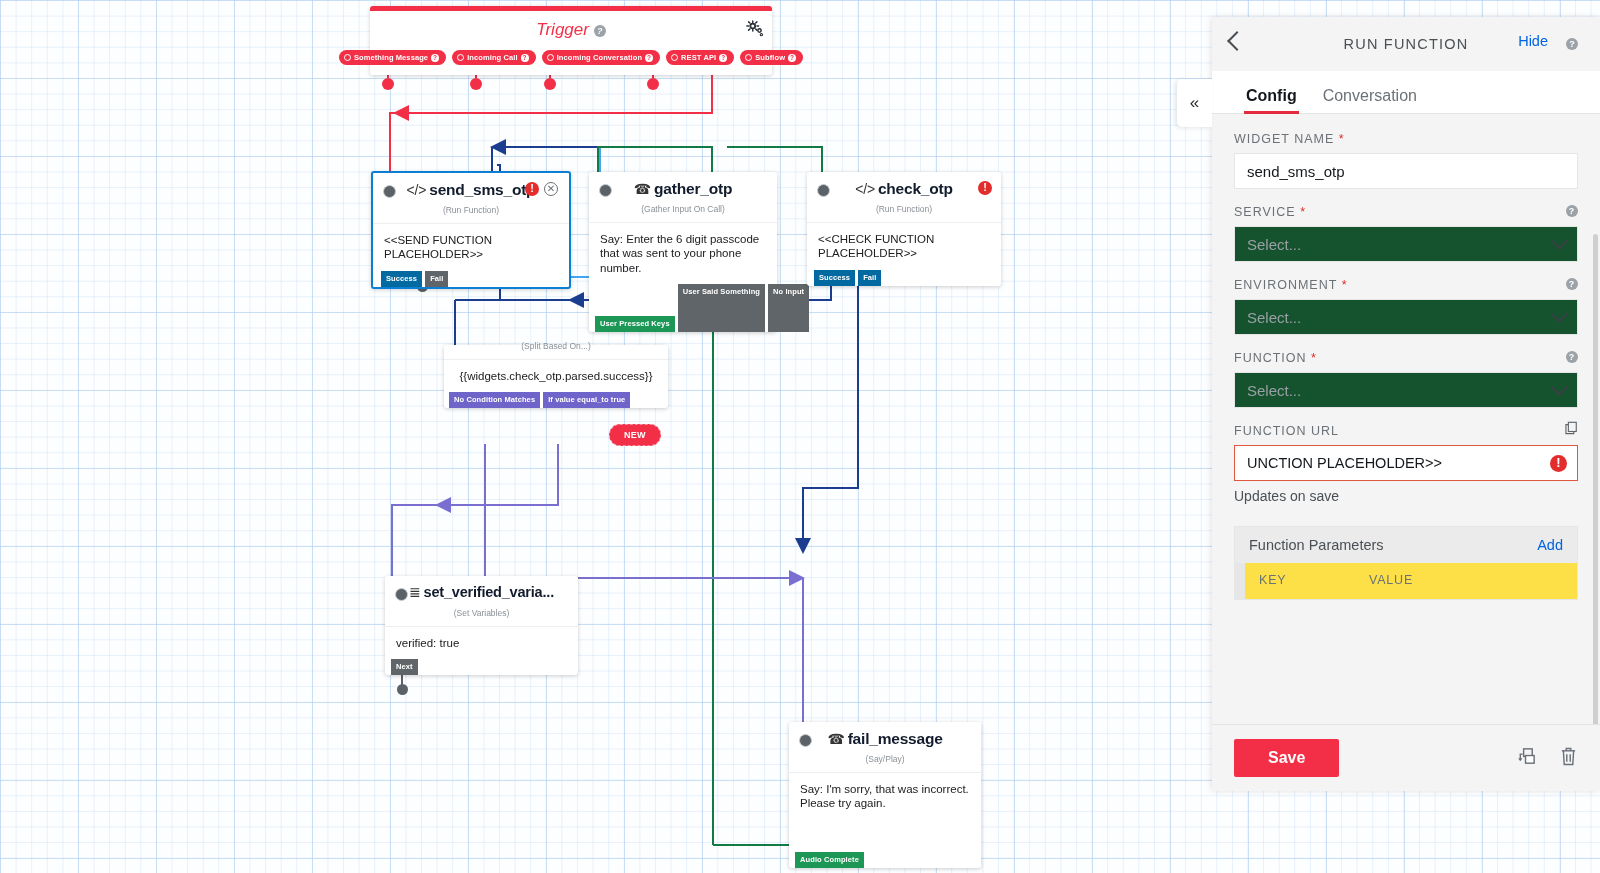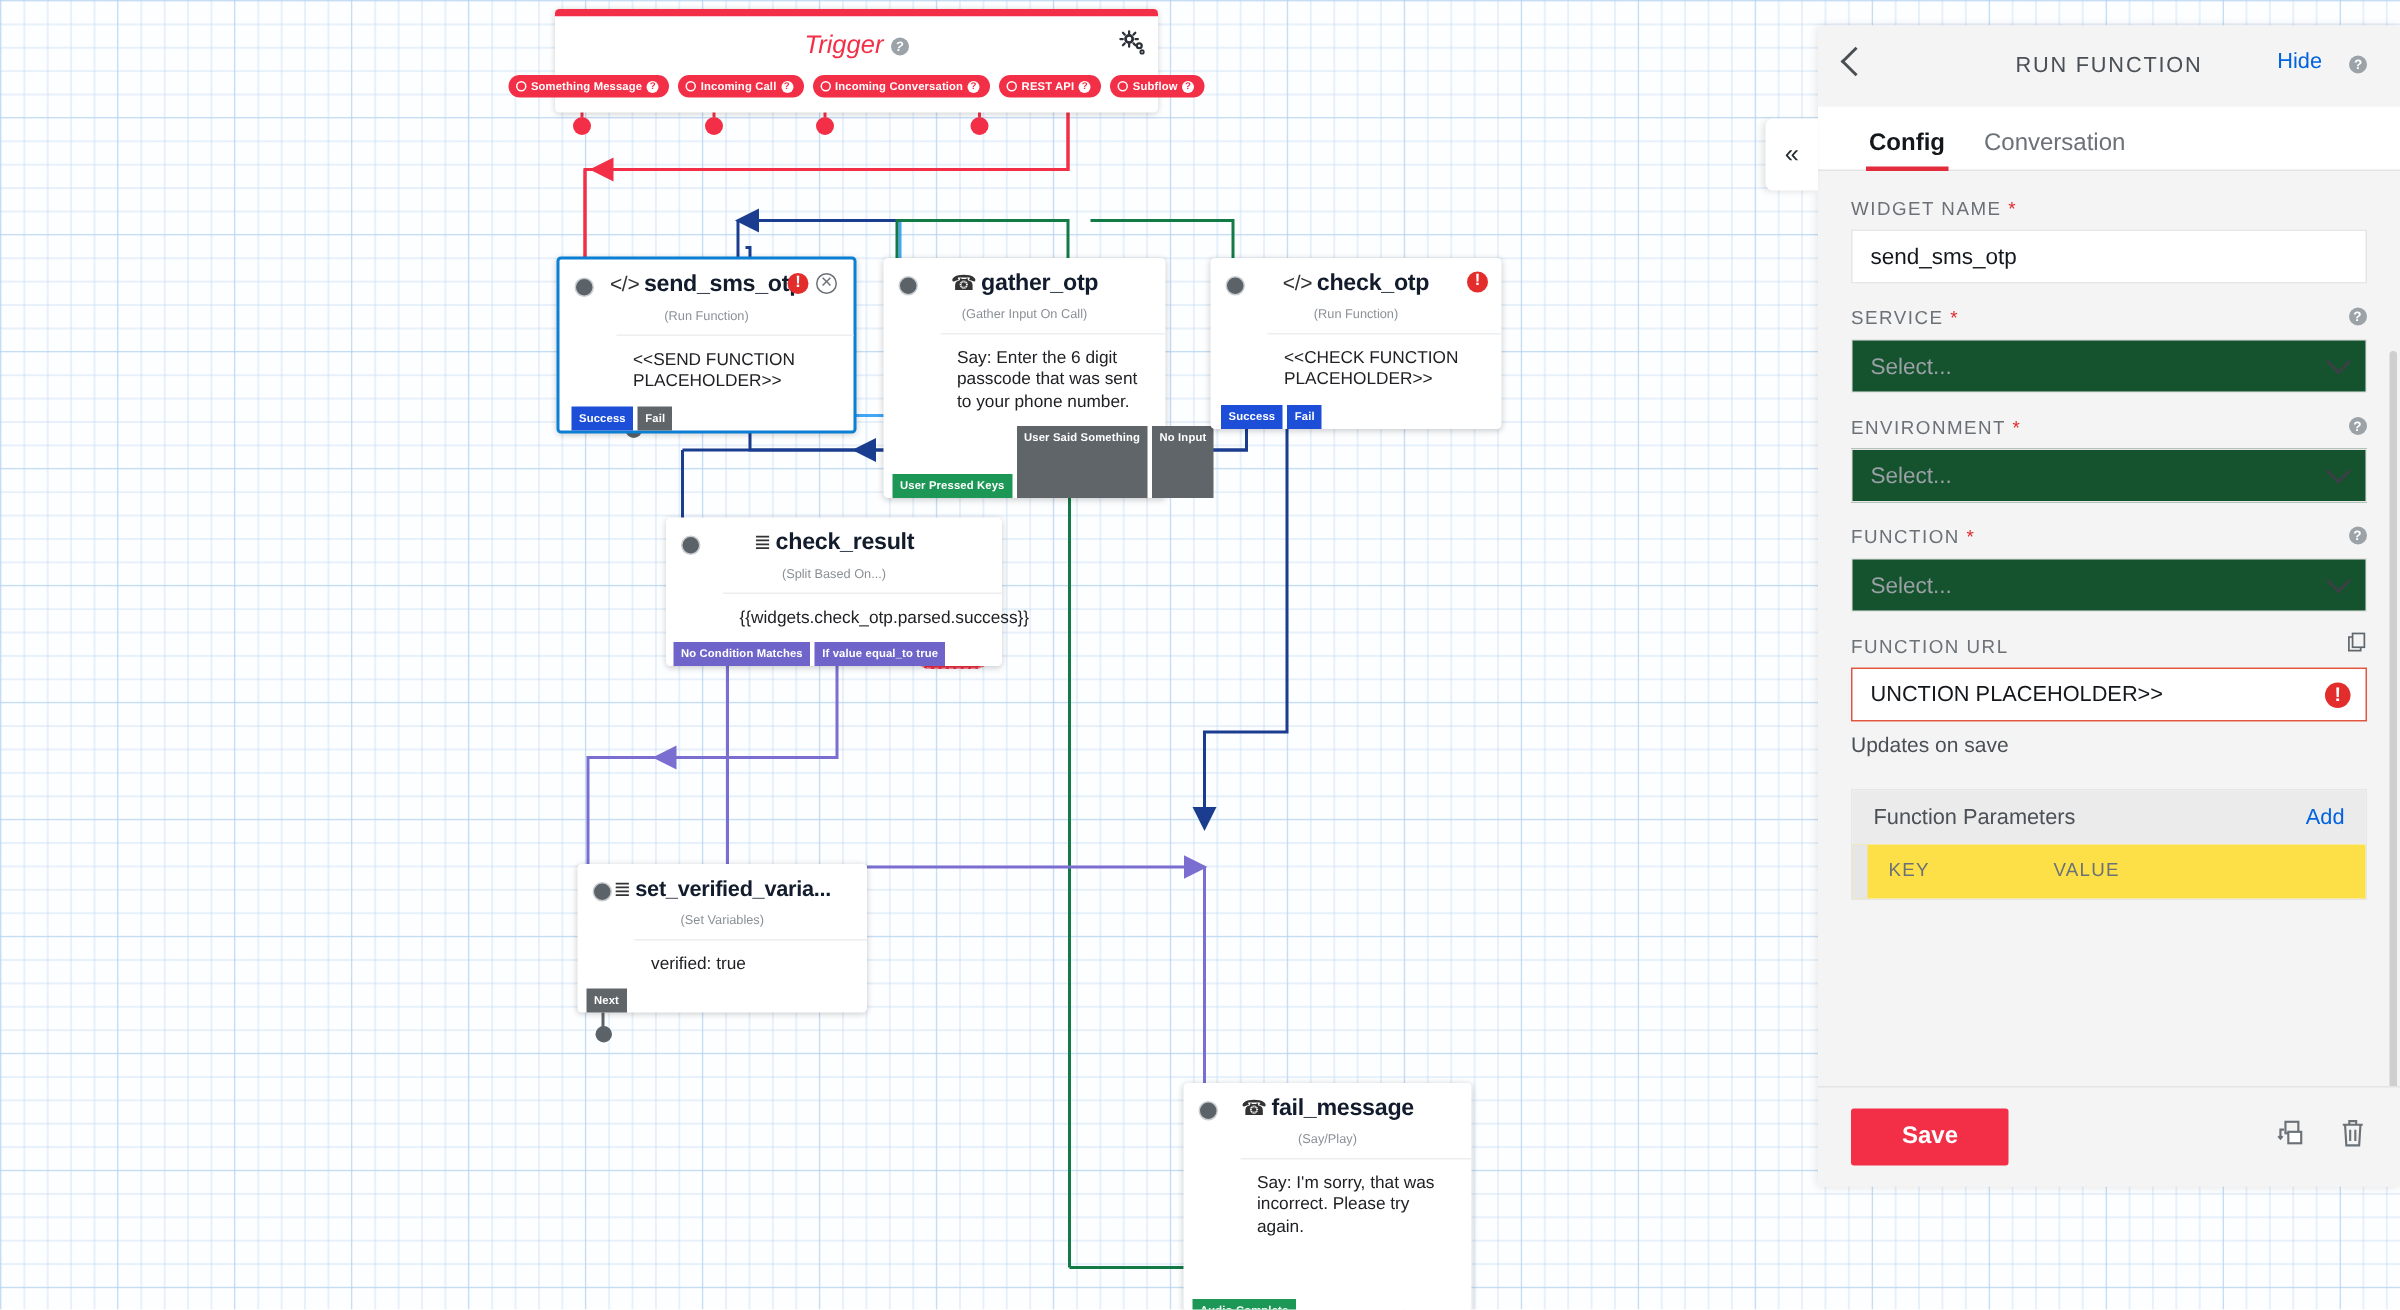--- a/index.html
+++ b/index.html
@@ -88,28 +88,28 @@
     position: absolute; left: 0; right: 0; top: 8px; text-align: center;
     font-size: 15.5px; font-weight: 700; color: #121c2d; letter-spacing: -.2px;
   }
   .node-title .tico { font-weight: 400; font-size: 14px; color: #333; margin-right: 3px; }
   .node-sub {
     text-align: center; font-size: 8.5px; color: #8a9096; margin-top: -4px;
     padding-bottom: 8px;
   }
   .node-body {
     border-top: 1px solid #eceef0;
-    padding: 9px 11px 10px 11px; color: #202124; font-size: 11.5px; line-height: 1.25; margin-left: 38px;
+    padding: 9px 11px 10px 11px; color: #202124; font-size: 11.5px; line-height: 1.25;
   }
   .node-ports { display: flex; gap: 3px; padding: 0 0 0 8px; margin-top: -1px; }
   .port {
     color: #fff; font-size: 7.5px; font-weight: 700; padding: 3px 5px 4px 5px;
     white-space: nowrap; letter-spacing: .1px;
   }
-  .p-blue { background: #1d4ed8; }
+  .p-blue { background: #0369a1; }
   .p-grey { background: #606569; }
   .p-green { background: #1c9755; margin-top: 32px; }
   .p-purple { background: #6f64c9; }
   .node-err {
     position: absolute; width: 14px; height: 14px; border-radius: 50%;
     background: #e32d2d; color: #fff; font-size: 11px; font-weight: 700;
     text-align: center; line-height: 13px;
   }
   .node-close {
     position: absolute; width: 14px; height: 14px; border-radius: 50%;
@@ -401,26 +401,20 @@
     </div>
     <div class="node-sub">(Run Function)</div>
     <div class="node-body">&lt;&lt;CHECK FUNCTION PLACEHOLDER&gt;&gt;</div>
     <div class="node-ports" style="padding-left:7px">
       <span class="port p-blue">Success</span>
       <span class="port p-blue">Fail</span>
     </div>
   </div>
 
   <div class="node" style="left:444px;top:345px;width:224px">
-    <div class="node-head">
-      <div class="node-dot"></div>
-      <div class="node-title">
-        <span class="tico">≣</span><span>check_result</span>
-      </div>
-    </div>
     <div class="node-sub">(Split Based On...)</div>
     <div class="node-body" style="text-align:center">{{widgets.check_otp.parsed.success}}</div>
     <div class="node-ports" style="padding-left:5px">
       <span class="port p-purple">No Condition Matches</span>
       <span class="port p-purple">If value equal_to true</span>
     </div>
   </div>
   <div class="new-badge" style="left:609px;top:424px">NEW</div>
 
   <div class="node" style="left:385px;top:576px;width:193px">

